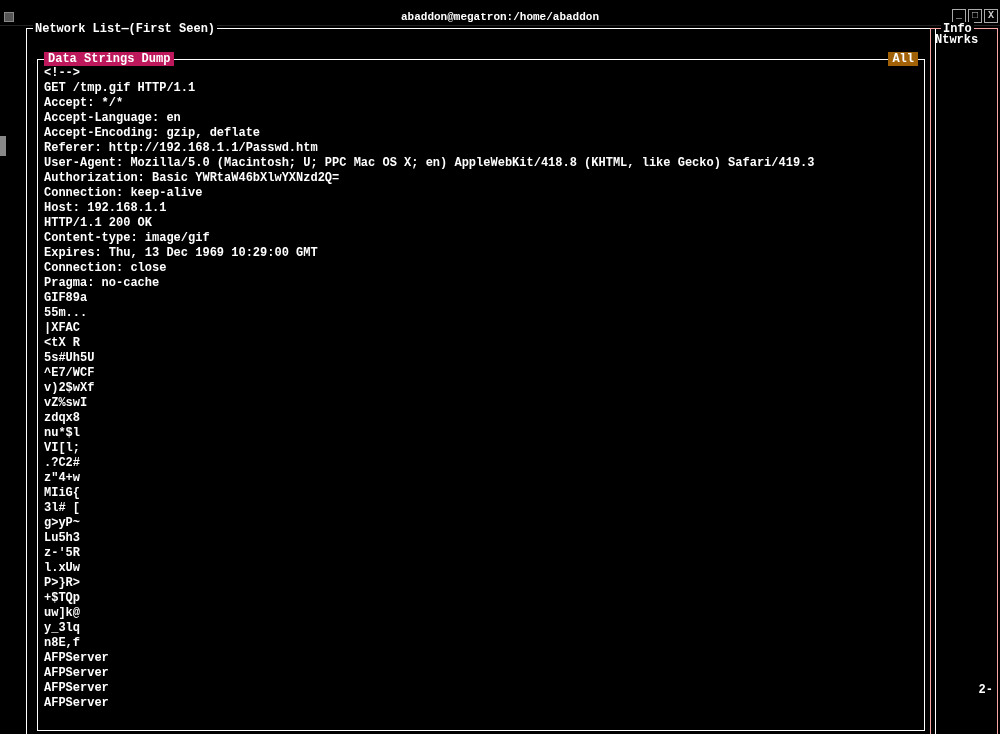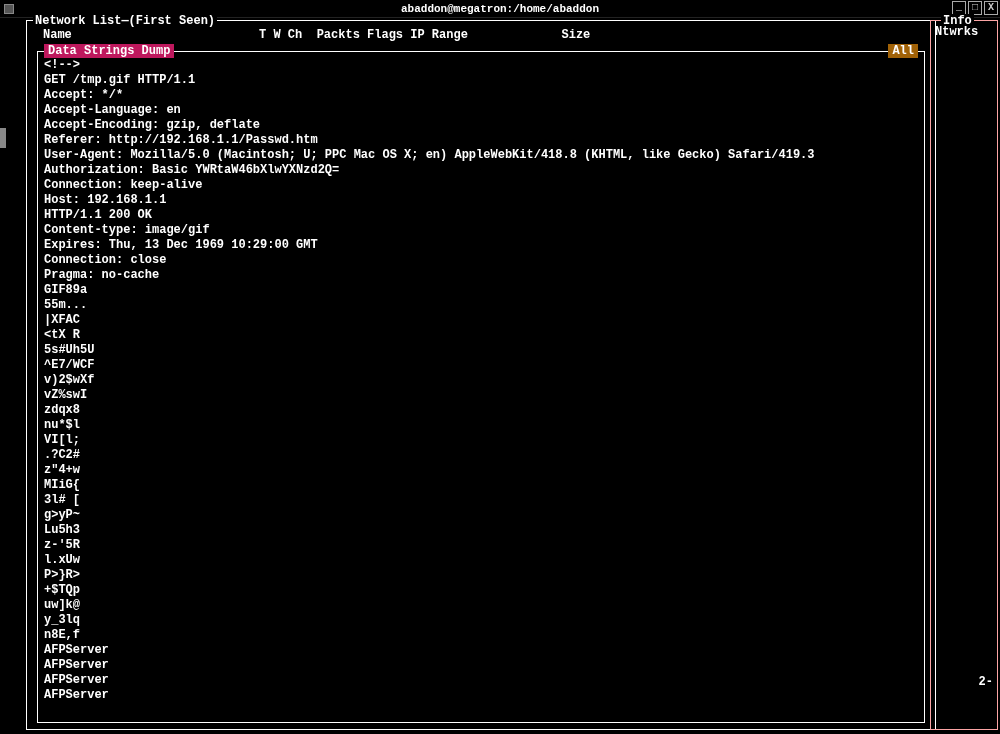--- a/index.html
+++ b/index.html
@@ -15,20 +15,21 @@
     position: relative;
     font-weight: bold;
   }
   .titlebar {
     height: 18px;
     background: #000;
     border-bottom: 1px solid #222;
     display: flex;
     align-items: center;
     position: relative;
+    margin-top: 8px;
   }
   .title-dot {
     width: 10px; height: 10px;
     background: #555;
     margin-left: 4px;
     border: 1px solid #888;
   }
   .title-text {
     position: absolute;
     left: 50%;
@@ -154,21 +155,20 @@
     <div class="win-btn">X</div>
   </div>
 </div>
 
 <div class="main-area">
 
   <div class="scroll-mark"></div>
 
   <div class="panel-main">
     <div class="panel-main-title">Network List—(First Seen)</div>
-    <div class="headers-row">Name                          T W Ch  Packts Flags IP Range             Size</div>
 
     <div class="dump-panel">
       <div class="dump-title">Data Strings Dump</div>
       <div class="dump-all">All</div>
       <div class="dump-content" id="dump-content"><div class="dump-line">&lt;!--&gt;</div><div class="dump-line">GET /tmp.gif HTTP/1.1</div><div class="dump-line">Accept: */*</div><div class="dump-line">Accept-Language: en</div><div class="dump-line">Accept-Encoding: gzip, deflate</div><div class="dump-line">Referer: http://192.168.1.1/Passwd.htm</div><div class="dump-line">User-Agent: Mozilla/5.0 (Macintosh; U; PPC Mac OS X; en) AppleWebKit/418.8 (KHTML, like Gecko) Safari/419.3</div><div class="dump-line">Authorization: Basic YWRtaW46bXlwYXNzd2Q=</div><div class="dump-line">Connection: keep-alive</div><div class="dump-line">Host: 192.168.1.1</div><div class="dump-line">HTTP/1.1 200 OK</div><div class="dump-line">Content-type: image/gif</div><div class="dump-line">Expires: Thu, 13 Dec 1969 10:29:00 GMT</div><div class="dump-line">Connection: close</div><div class="dump-line">Pragma: no-cache</div><div class="dump-line">GIF89a</div><div class="dump-line">55m...</div><div class="dump-line">|XFAC</div><div class="dump-line">&lt;tX R</div><div class="dump-line">5s#Uh5U</div><div class="dump-line">^E7/WCF</div><div class="dump-line">v)2$wXf</div><div class="dump-line">vZ%swI</div><div class="dump-line">zdqx8</div><div class="dump-line">nu*$l</div><div class="dump-line">VI[l;</div><div class="dump-line">.?C2#</div><div class="dump-line">z"4+w</div><div class="dump-line">MIiG{</div><div class="dump-line">3l# [</div><div class="dump-line">g&gt;yP~</div><div class="dump-line">Lu5h3</div><div class="dump-line">z-'5R</div><div class="dump-line">l.xUw</div><div class="dump-line">P&gt;}R&gt;</div><div class="dump-line">+$TQp</div><div class="dump-line">uw]k@</div><div class="dump-line">y_3lq</div><div class="dump-line">n8E,f</div><div class="dump-line">AFPServer</div><div class="dump-line">AFPServer</div><div class="dump-line">AFPServer</div><div class="dump-line">AFPServer</div></div>
     </div>
   </div>
 
   <div class="panel-right">
     <div class="panel-right-title">Info</div>

